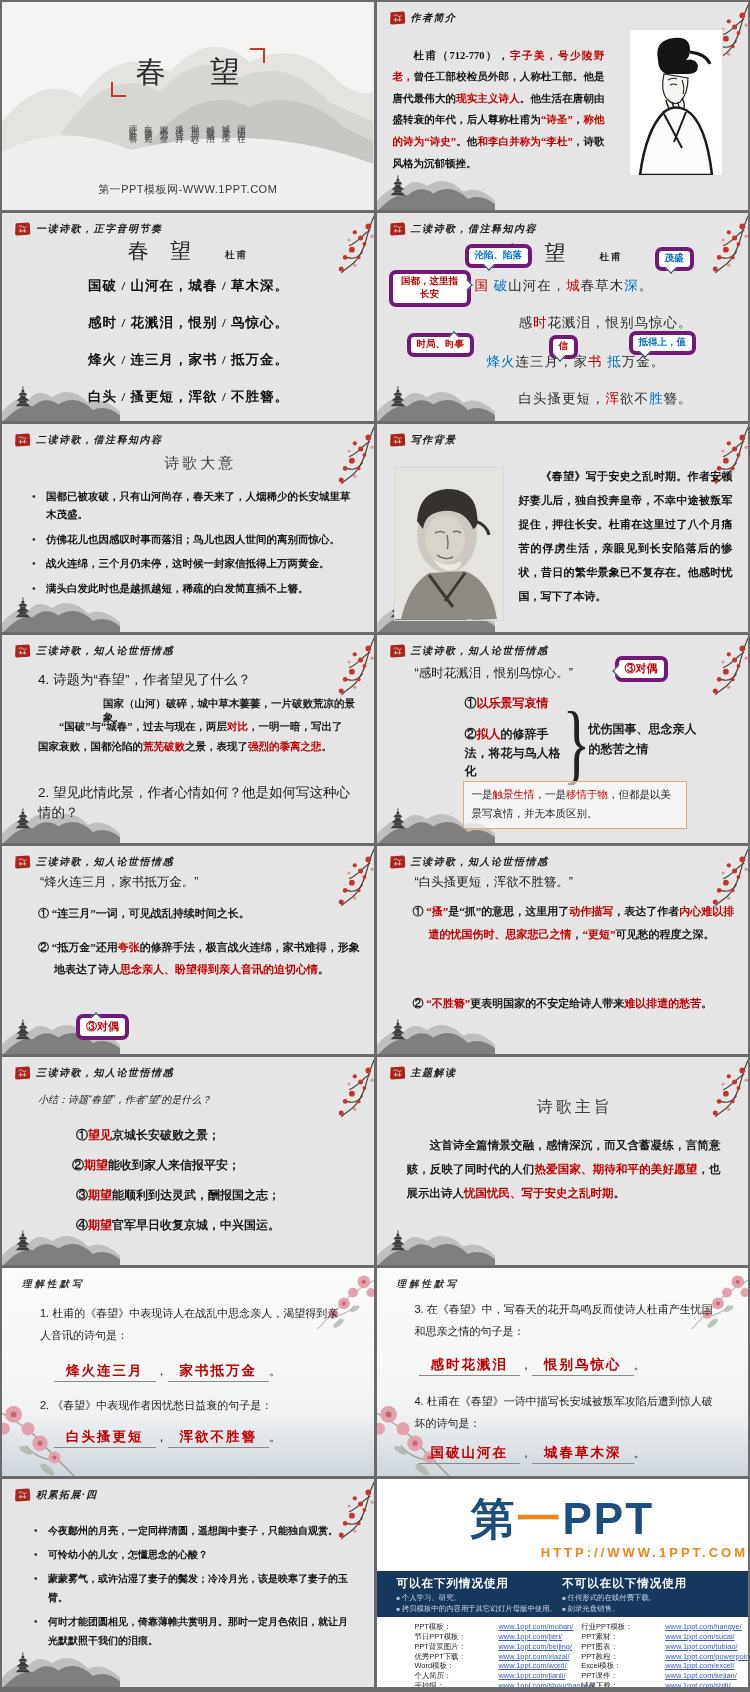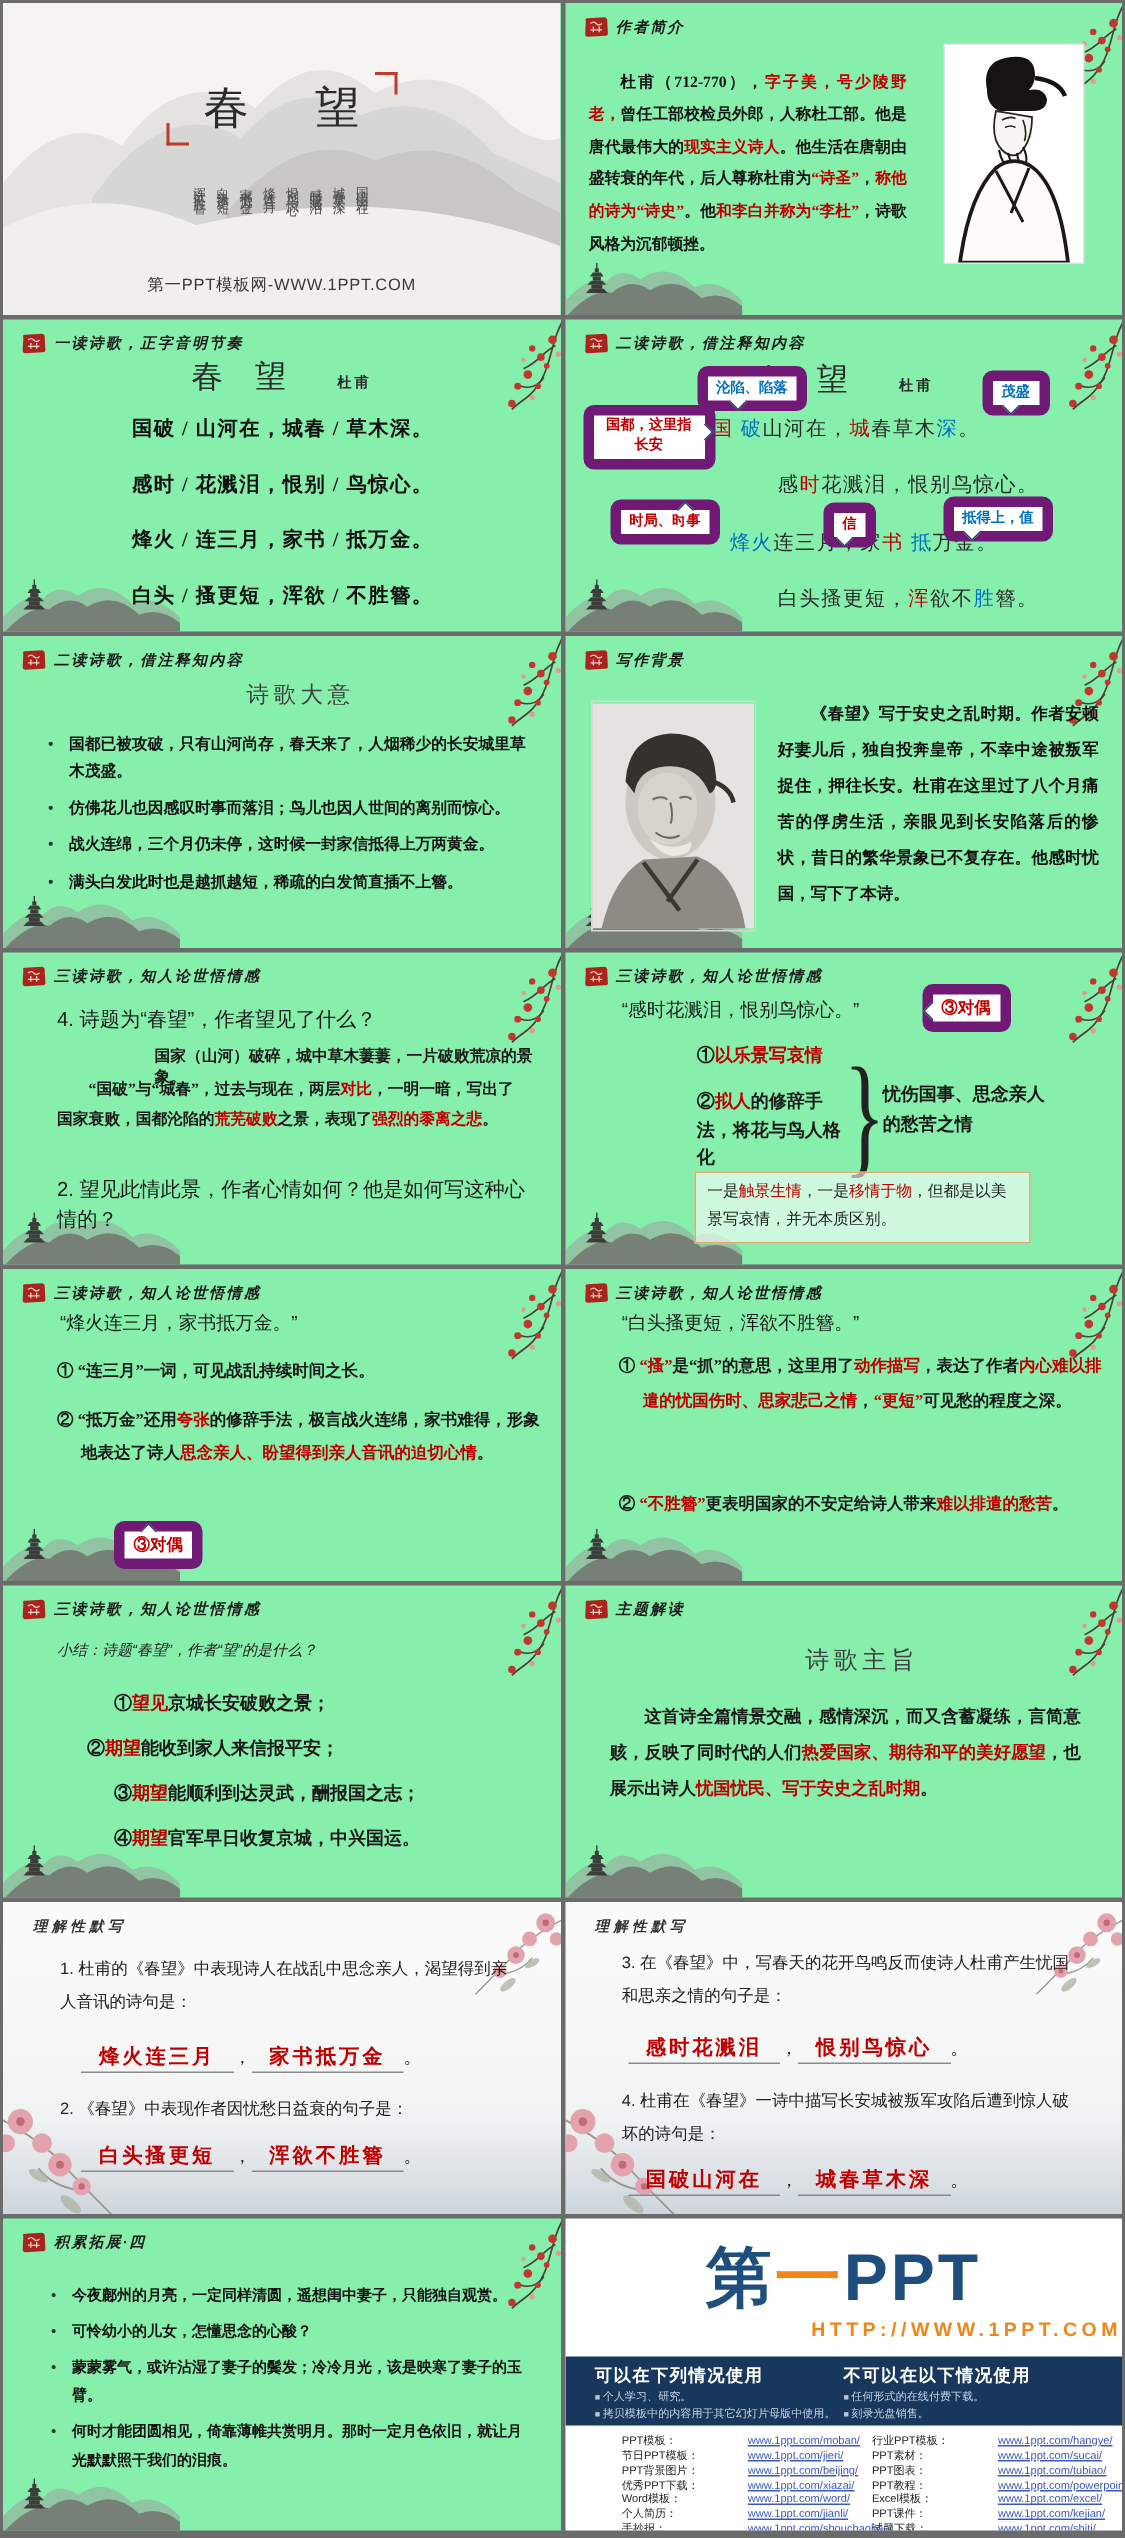--- a/index.html
+++ b/index.html
@@ -1,30 +1,30 @@
 <!DOCTYPE html>
 <html><head>
 <meta charset="utf-8">
 <style>
   html,body{margin:0;padding:0;background:#6b6b6b;}
   body{width:750px;font-family:"Liberation Sans",sans-serif;}
   .grid{width:750px;box-sizing:border-box;background:#6b6b6b;padding:2px;display:grid;
         grid-template-columns:1fr 1fr;gap:3px;grid-auto-rows:208px;}
-  .slide{position:relative;overflow:hidden;background:#86efac;}
+  .slide{position:relative;overflow:hidden;background:#e5e5e5;}
   .kai{font-family:"Liberation Serif","DejaVu Serif",serif;}
   .c-r{color:#c00000;} .c-b{color:#0070c0;} .c-o{color:#f08519;}
   
   .hdr{position:absolute;top:9px;left:12px;display:flex;align-items:center;gap:5px;z-index:4;
        font-family:"Liberation Serif",serif;font-weight:bold;font-style:italic;
        font-size:10px;letter-spacing:1.5px;color:#1c1c1c;}
   .seal{width:17px;height:14px;flex:0 0 auto;}
   .blossom{position:absolute;right:-4px;top:-4px;width:58px;height:92px;z-index:2;}
   .mtn{position:absolute;left:0;bottom:-2px;width:118px;height:48px;z-index:1;}
   
-  .bub{position:absolute;background:#fff;border:7px solid #701a75;border-radius:7px;
+  .bub{position:absolute;background:#fff;border:4px solid #701a75;border-radius:7px;
        padding:1px 6px 2px;font-size:9.5px;font-weight:bold;white-space:nowrap;z-index:5;
        font-family:"Liberation Serif",serif;}
   .bub:after{content:"";position:absolute;width:7px;height:7px;background:#fff;
        border-right:1px solid #27406e;border-bottom:1px solid #27406e;}
   .tail-b:after{bottom:-4.5px;left:16px;transform:rotate(45deg);}
   .tail-bl:after{bottom:-4.5px;left:8px;transform:rotate(45deg);}
   .tail-br:after{bottom:-4.5px;right:10px;transform:rotate(45deg);}
   .tail-r:after{right:-4.5px;top:7px;transform:rotate(-45deg);}
   .tail-l:after{left:-4.5px;top:7px;transform:rotate(135deg);}
   .tail-t:after{top:-4.5px;left:12px;transform:rotate(225deg);}
@@ -442,21 +442,21 @@
       <span>三读诗歌，知人论世悟情感</span>
     </div>
     <svg class="blossom">
         <use href="#sym-blossom"></use>
       </svg>
     <svg class="mtn">
         <use href="#sym-mtn"></use>
       </svg>
     <div class="qt" style="left:36px;top:36px;font-size:10px;font-style:italic;">小结：诗题“春望”，作者“望”的是什么？</div>
     <div class="qt serifb" style="left:74px;top:70px;font-size:12px;"><span>①</span><span class="c-r">望见</span><span>京城长安破败之景；</span></div>
-    <div class="qt serifb" style="left:56px;top:100px;font-size:12px;"><span>②</span><span class="c-r">期望</span><span>能收到家人来信报平安；</span></div>
+    <div class="qt serifb" style="left:70px;top:100px;font-size:12px;"><span>②</span><span class="c-r">期望</span><span>能收到家人来信报平安；</span></div>
     <div class="qt serifb" style="left:74px;top:130px;font-size:12px;"><span>③</span><span class="c-r">期望</span><span>能顺利到达灵武，酬报国之志；</span></div>
     <div class="qt serifb" style="left:74px;top:160px;font-size:12px;"><span>④</span><span class="c-r">期望</span><span>官军早日收复京城，中兴国运。</span></div>
   </div>
 
   <div class="slide">
     <div class="hdr">
       <svg class="seal">
           <use href="#sym-seal"></use>
         </svg>
       <span>主题解读</span>

